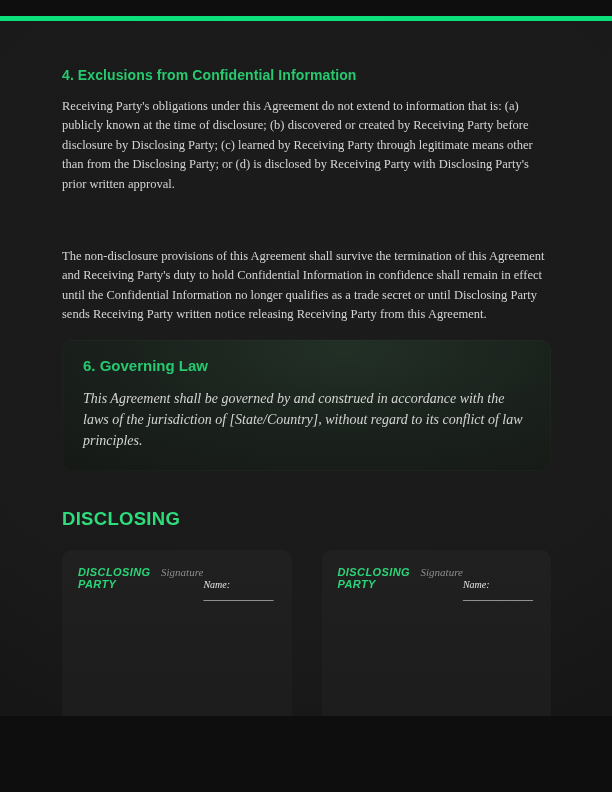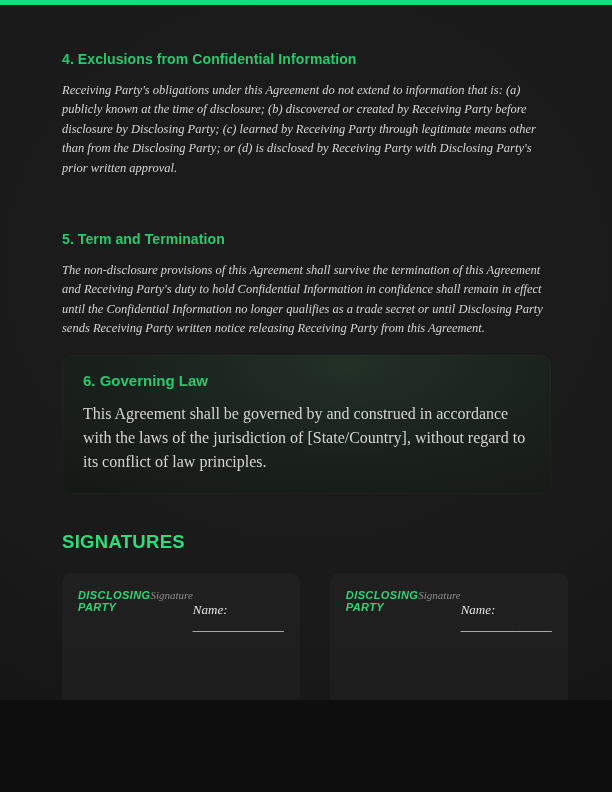--- a/index.html
+++ b/index.html
@@ -1,19 +1,19 @@
 <!DOCTYPE html>
 <html><head>
 <meta charset="utf-8">
 <style>
   html,body{margin:0;padding:0;background:#0e0e0e;}
   .page{
     position:relative;
     width:612px;height:700px;
-    margin:0 auto;
+    margin:16px auto;
     overflow:hidden;
     background:radial-gradient(120% 95% at 50% 38%, #1c1c1c 0%, #1a1a1a 55%, #111111 100%);
     font-family:"Liberation Serif", serif;
     -webkit-font-smoothing:antialiased;
   }
   .accent-bar{
     height:5px;width:100%;
     background:var(--accent-bar,#0ddf7b);
   }
   .content{padding:46px 61px 0 62px;}
@@ -21,40 +21,40 @@
     margin:0;
     font-family:"Liberation Sans", sans-serif;
     font-weight:700;font-size:14px;line-height:1.15;
     letter-spacing:.1px;
     color:var(--heading-green,#27c96f);
   }
   p.section-body{
     margin:14px 0 0 0;
     font-size:12.5px;line-height:1.55;
     color:#d5d5d5;
-    font-style:italic;
   }
   section + section{margin-top:53px;}
   .law-box{
     margin-top:16px;
     border-radius:10px;
     padding:17px 21px 20px 21px;
     background:radial-gradient(90% 130% at 58% 8%, #223026 0%, #1a211c 50%, #151814 100%);
     box-shadow:inset 0 0 0 1px rgba(255,255,255,0.025);
   }
   .law-box h3{
     margin:0;
     font-family:"Liberation Sans", sans-serif;
     font-weight:700;font-size:15px;line-height:1.15;
     color:var(--heading-green,#27c96f);
   }
   .law-box p{
     margin:13px 0 0 0;
-    font-size:16px;line-height:1.5;
+    font-size:14px;line-height:1.5;
     color:#d5d5d5;
+    font-style:italic;
   }
   .sig-title{
     margin:37px 0 0 0;
     font-family:"Liberation Sans", sans-serif;
     font-weight:700;font-size:18.5px;line-height:1.15;
     letter-spacing:.3px;
     color:var(--signatures-green,#2fdc7c);
   }
   .sig-grid{
     display:flex;gap:30px;
@@ -79,21 +79,21 @@
   .sig-spacer{flex:1;}
   .sig-line{
     border-top:1px solid #474747;
     margin:0 0 6px 0;height:0;
   }
   .sig-caption{
     font-size:11px;color:#8d8d8d;
   }
   .sig-name{
     margin-top:13px;
-    font-size:13px;color:#e4e4e4;
+    font-size:10px;color:#e4e4e4;
   }
   .page-footer{
     margin-top:7px;
     text-align:right;
     font-size:13px;color:#9b9b9b;
   }
 </style>
 </head>
 <body>
 
@@ -101,30 +101,29 @@
   <div class="accent-bar"></div>
 
   <div class="content">
 
     <section>
       <h2 class="section-heading">4. Exclusions from Confidential Information</h2>
       <p class="section-body">Receiving Party's obligations under this Agreement do not extend to information that is: (a) publicly known at the time of disclosure; (b) discovered or created by Receiving Party before disclosure by Disclosing Party; (c) learned by Receiving Party through legitimate means other than from the Disclosing Party; or (d) is disclosed by Receiving Party with Disclosing Party's prior written approval.</p>
     </section>
 
     <section>
-      <h2 class="section-heading">5. Term and Termination</h2>
       <p class="section-body">The non-disclosure provisions of this Agreement shall survive the termination of this Agreement and Receiving Party's duty to hold Confidential Information in confidence shall remain in effect until the Confidential Information no longer qualifies as a trade secret or until Disclosing Party sends Receiving Party written notice releasing Receiving Party from this Agreement.</p>
     </section>
 
     <div class="law-box">
       <h3>6. Governing Law</h3>
       <p>This Agreement shall be governed by and construed in accordance with the laws of the jurisdiction of [State/Country], without regard to its conflict of law principles.</p>
     </div>
 
-    <h1 class="sig-title">SIGNATURES</h1>
+    <h1 class="sig-title">DISCLOSING</h1>
 
     <div class="sig-grid">
 
       <div class="sig-card">
         <div class="sig-card-label">DISCLOSING PARTY</div>
         <div class="sig-spacer"></div>
         <div class="sig-line"></div>
         <div class="sig-caption">Signature</div>
         <div class="sig-name">Name: ______________</div>
       </div>

